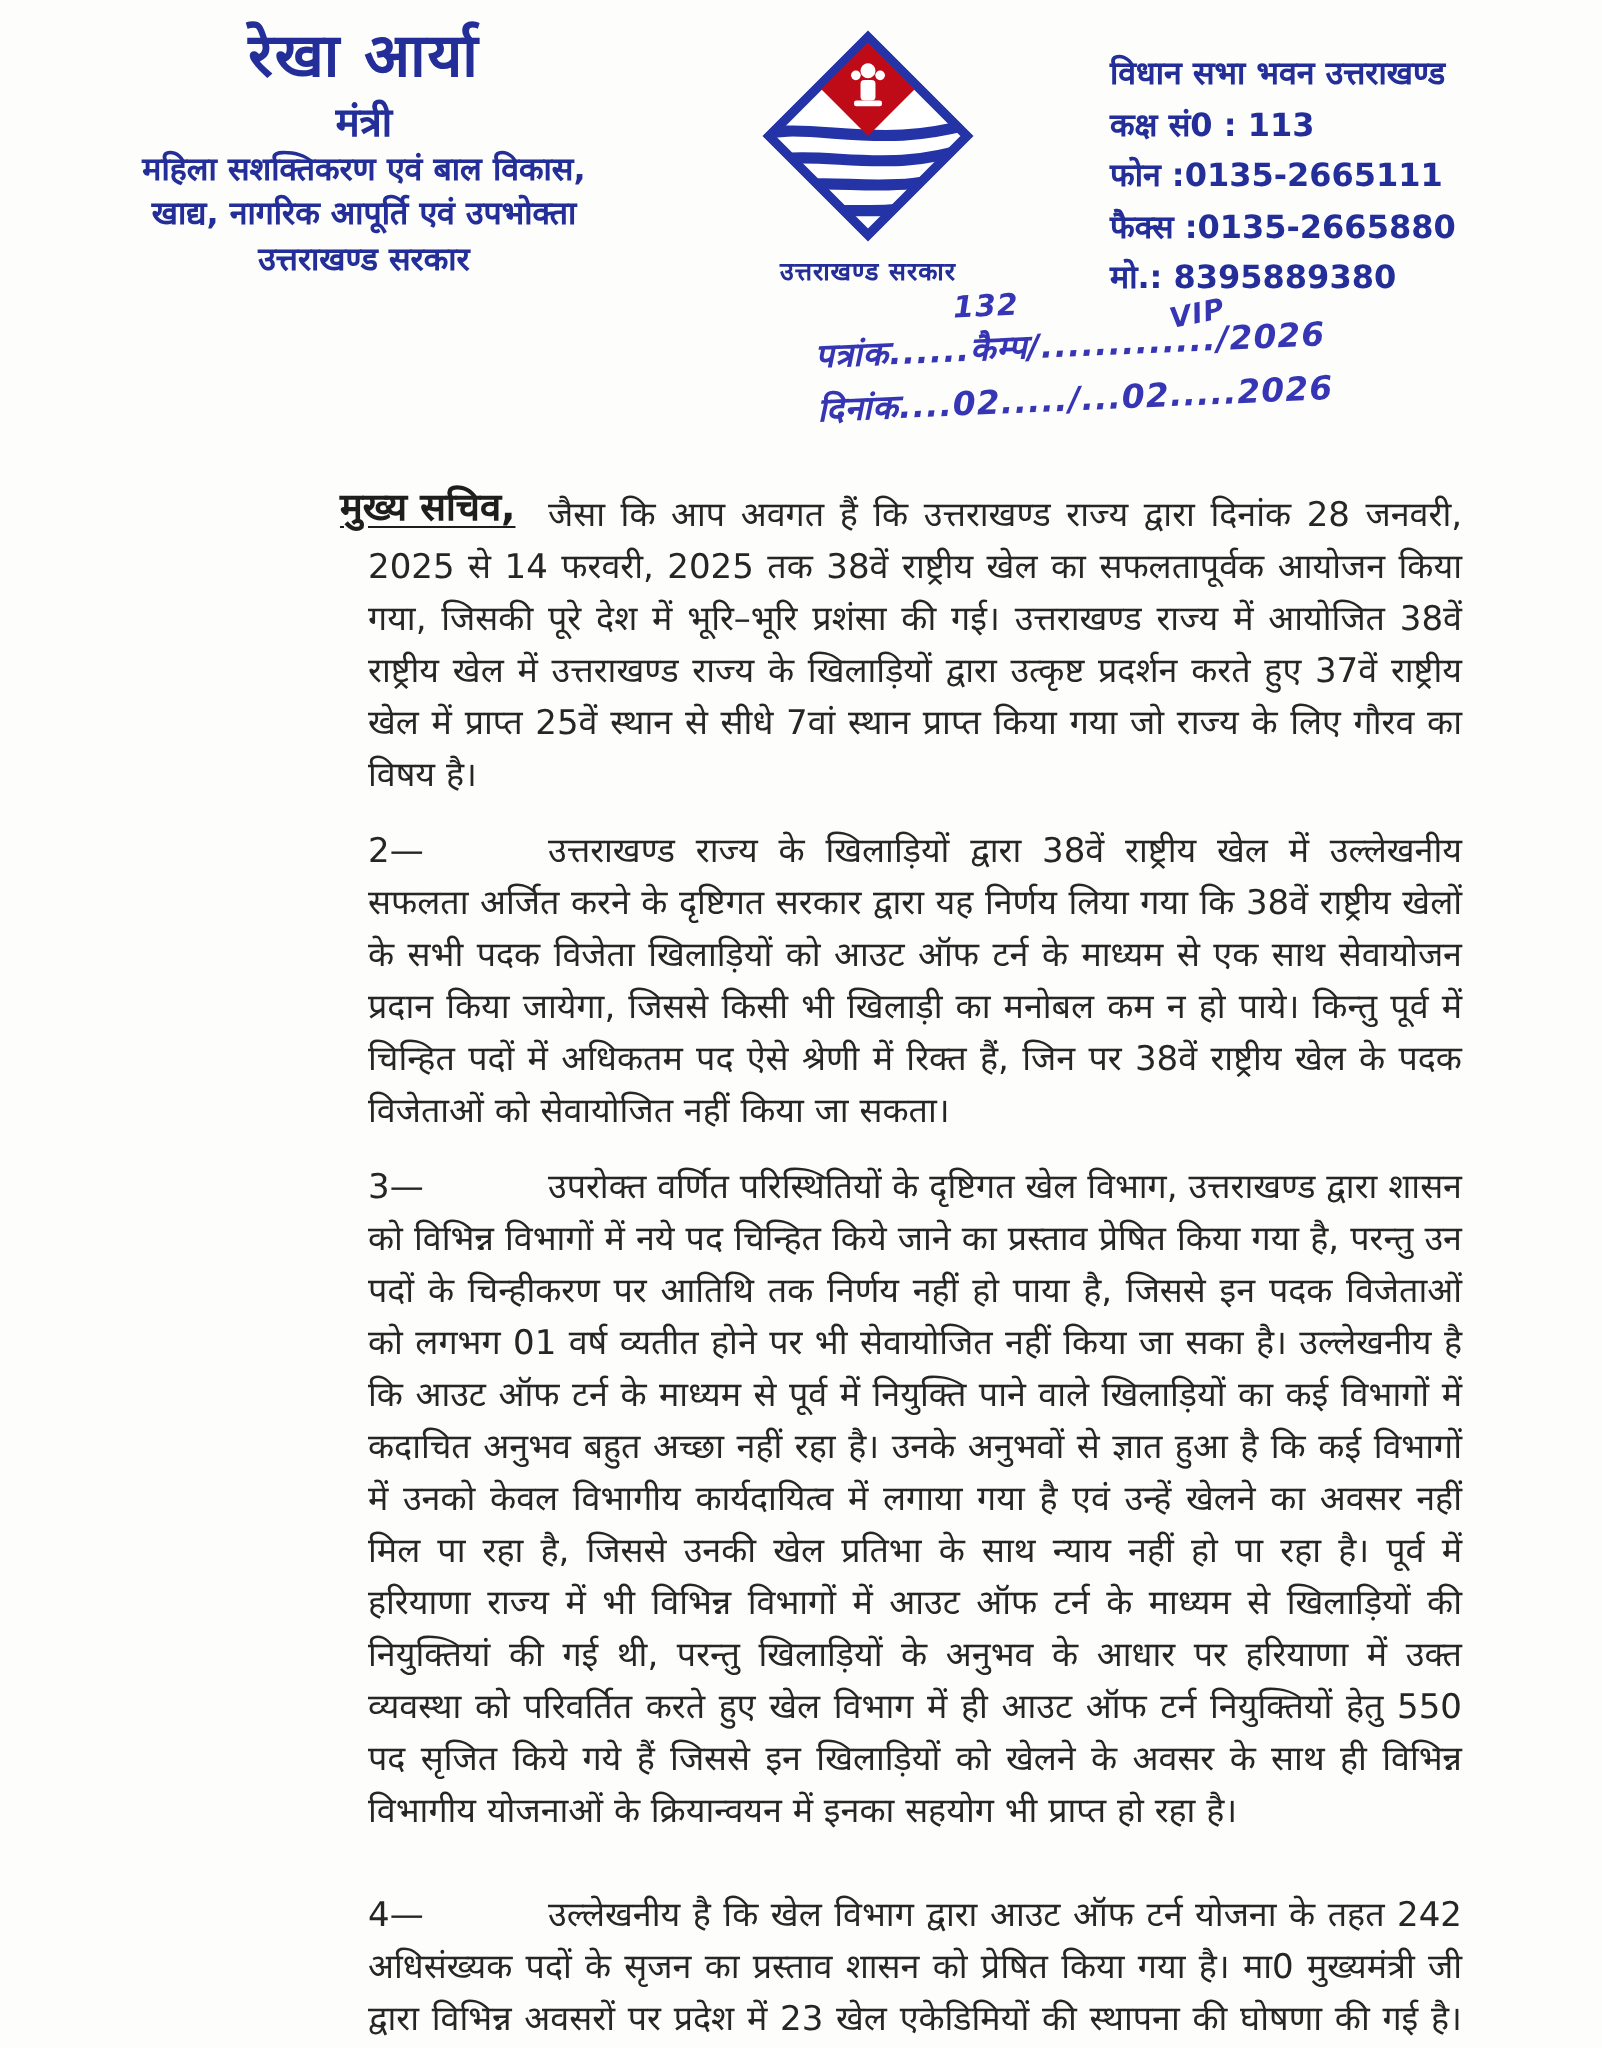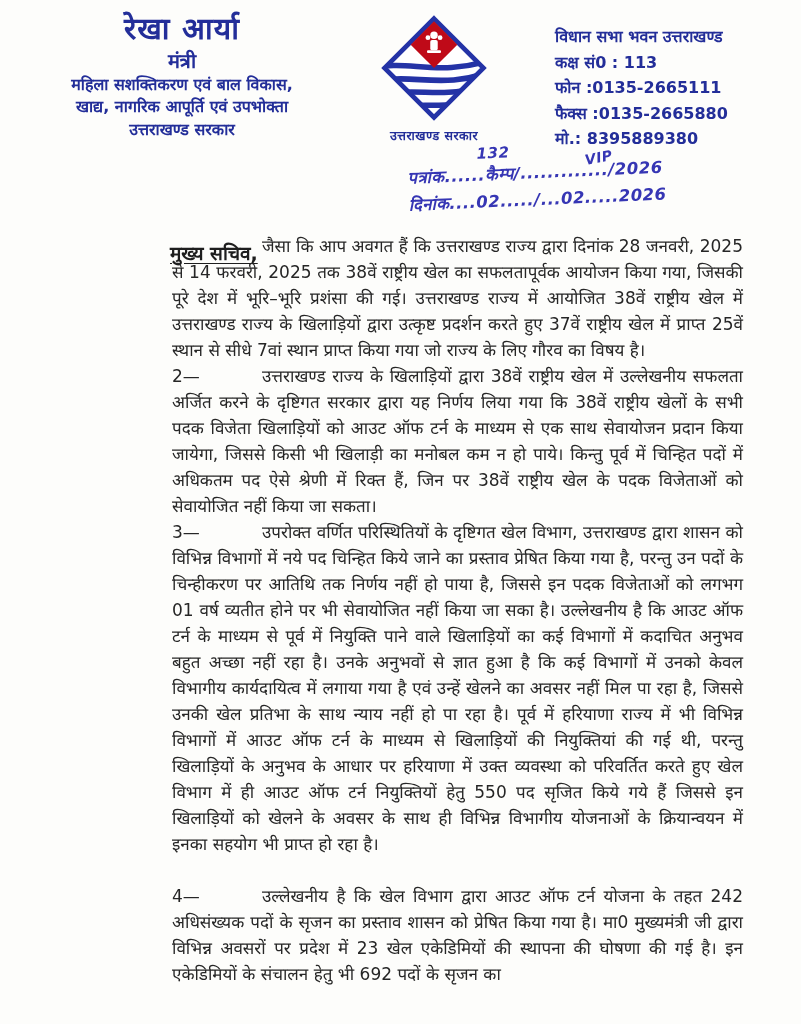--- a/index.html
+++ b/index.html
@@ -28,21 +28,21 @@
   .ref-num { position:absolute; top:-17px; left:70px; font-size:15px; }
   .ref-vip { position:absolute; top:-7px; left:178px; font-size:14px; transform:rotate(-9deg); }
   
   .salutation {
     position:absolute; top:198px; left:170px;
     font-weight:700; font-size:19px; color:#1e1e1e;
     text-decoration:underline; text-underline-offset:3px;margin-top:42px;
   }
   .body-block { position:absolute; top:233px; left:172px; right:58px; }
   .para {
-    margin:0; position:relative;
+    margin:12px; position:relative;
     font-size:17px; line-height:26px; font-weight:500; color:#262626;
     text-align:justify; text-indent:90px;
   }
   .pnum { position:absolute; left:0; top:0; text-indent:0; }
   .gap { margin-top:26px; }
 </style>
 </head>
 <body>
 
 <div class="page">

